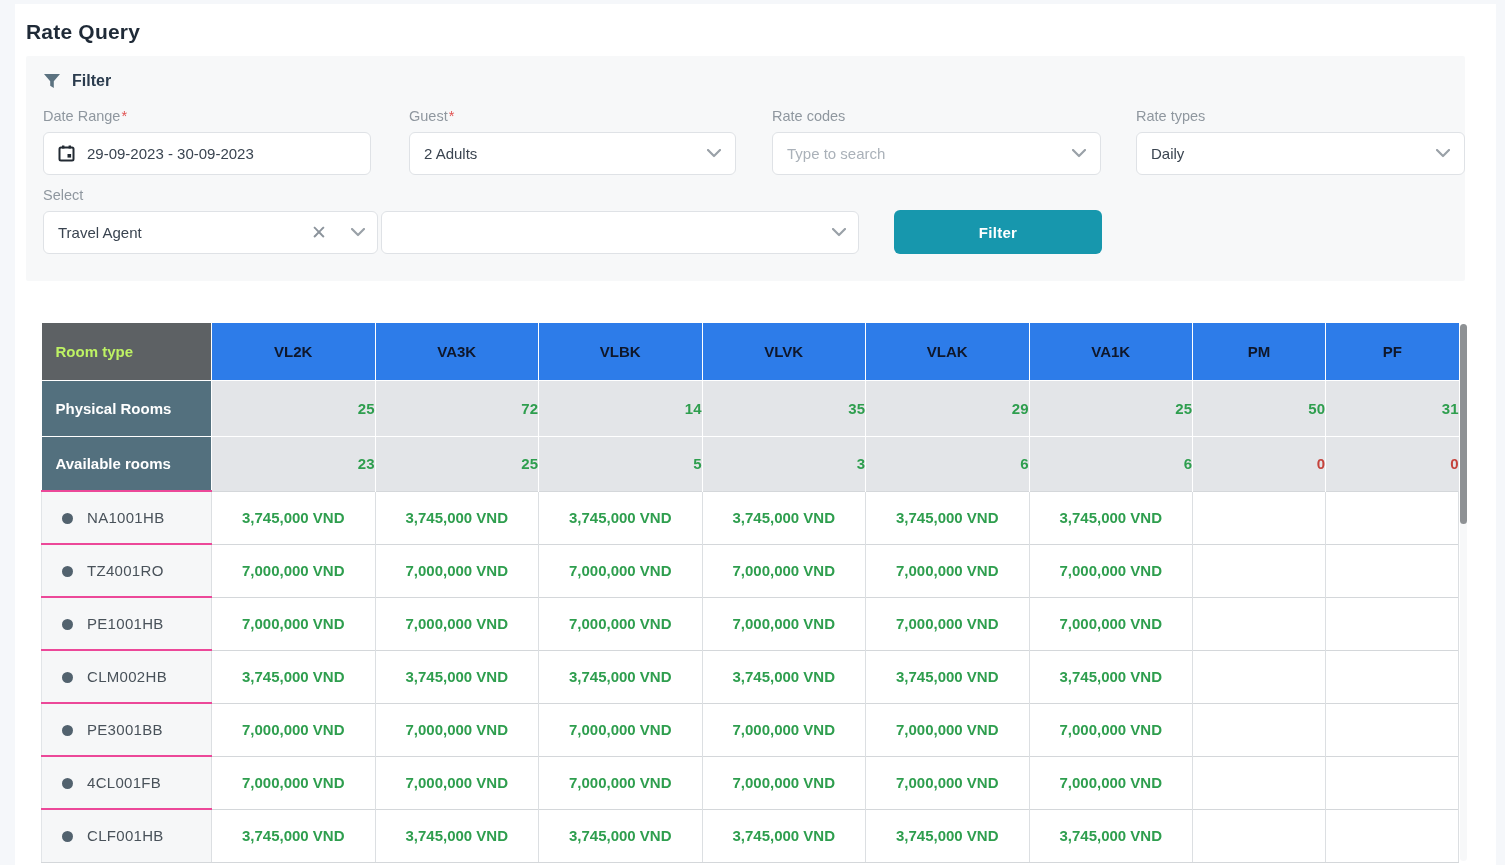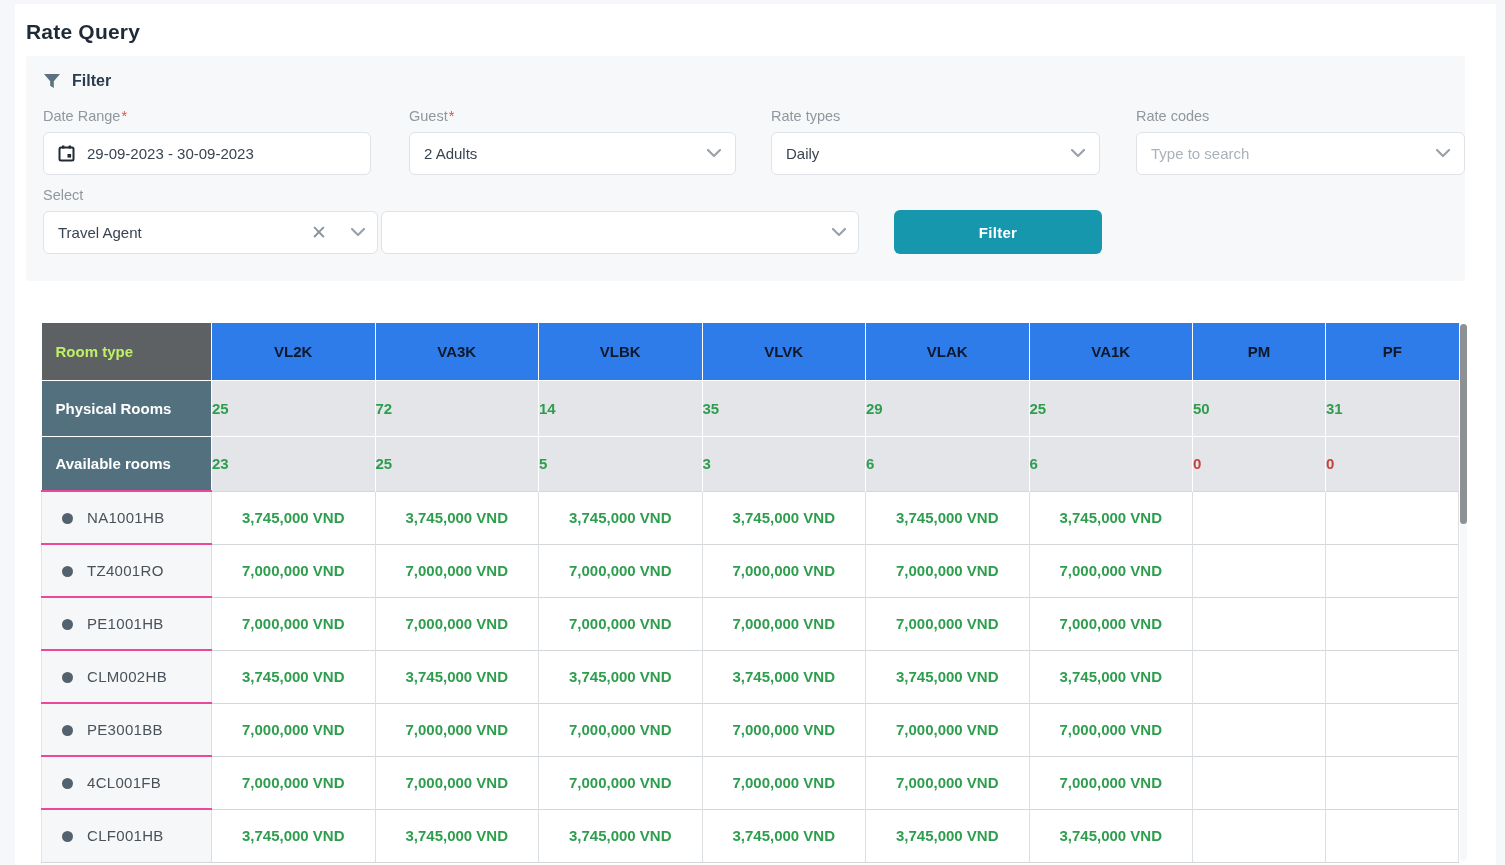--- a/index.html
+++ b/index.html
@@ -89,21 +89,21 @@
   th.blue{
     background:var(--header-blue);color:#0f172a;font-size:15px;font-weight:700;
     text-align:center;border-left:1px solid rgba(255,255,255,.45);
   }
   td.stat-label{
     background:var(--stat-slate);color:#fff;font-size:15px;font-weight:700;
     text-align:left;padding-left:14px;border-top:1px solid #fff;
   }
   td.stat-val{
     background:#e3e5e8;color:var(--positive-green);font-size:15px;font-weight:700;
-    text-align:left;border-left:1px solid #fff;border-top:1px solid #fff;
+    text-align:right;border-left:1px solid #fff;border-top:1px solid #fff;
   }
   td.stat-val.neg{color:var(--negative-red);}
   td.code{
     background:#f6f7f8;color:#49525a;font-size:15px;text-align:left;
     padding-left:20px;border-top:2px solid #ec4899;border-left:1px solid #e2e5e8;
     letter-spacing:.3px;
   }
   .dot{
     display:inline-block;width:11px;height:11px;border-radius:50%;
     background:#52626e;margin-right:14px;vertical-align:-1px;
@@ -162,36 +162,36 @@
         <div class="finput">
           <span class="val">2 Adults</span>
           <span class="chev">
             <svg width="14" height="9" viewBox="0 0 14 9">
                 <path d="M1 1l6 6 6-6" fill="none" stroke="#9aa1a8" stroke-width="2.2" stroke-linecap="round" stroke-linejoin="round"></path>
               </svg>
           </span>
         </div>
       </div>
 
+      <div class="ffield f-ratecodes">
+        <span class="flabel">Rate codes</span>
+        <div class="finput">
+          <input type="text" placeholder="Type to search" style="">
+          <span class="chev">
+            <svg width="14" height="9" viewBox="0 0 14 9">
+                <path d="M1 1l6 6 6-6" fill="none" stroke="#9aa1a8" stroke-width="2.2" stroke-linecap="round" stroke-linejoin="round"></path>
+              </svg>
+          </span>
+        </div>
+      </div>
+
       <div class="ffield f-ratetypes">
         <span class="flabel">Rate types</span>
         <div class="finput">
           <span class="val">Daily</span>
-          <span class="chev">
-            <svg width="14" height="9" viewBox="0 0 14 9">
-                <path d="M1 1l6 6 6-6" fill="none" stroke="#9aa1a8" stroke-width="2.2" stroke-linecap="round" stroke-linejoin="round"></path>
-              </svg>
-          </span>
-        </div>
-      </div>
-
-      <div class="ffield f-ratecodes">
-        <span class="flabel">Rate codes</span>
-        <div class="finput">
-          <input type="text" placeholder="Type to search" style="">
           <span class="chev">
             <svg width="14" height="9" viewBox="0 0 14 9">
                 <path d="M1 1l6 6 6-6" fill="none" stroke="#9aa1a8" stroke-width="2.2" stroke-linecap="round" stroke-linejoin="round"></path>
               </svg>
           </span>
         </div>
       </div>
     </div>
 
     <div class="frow frow2">

